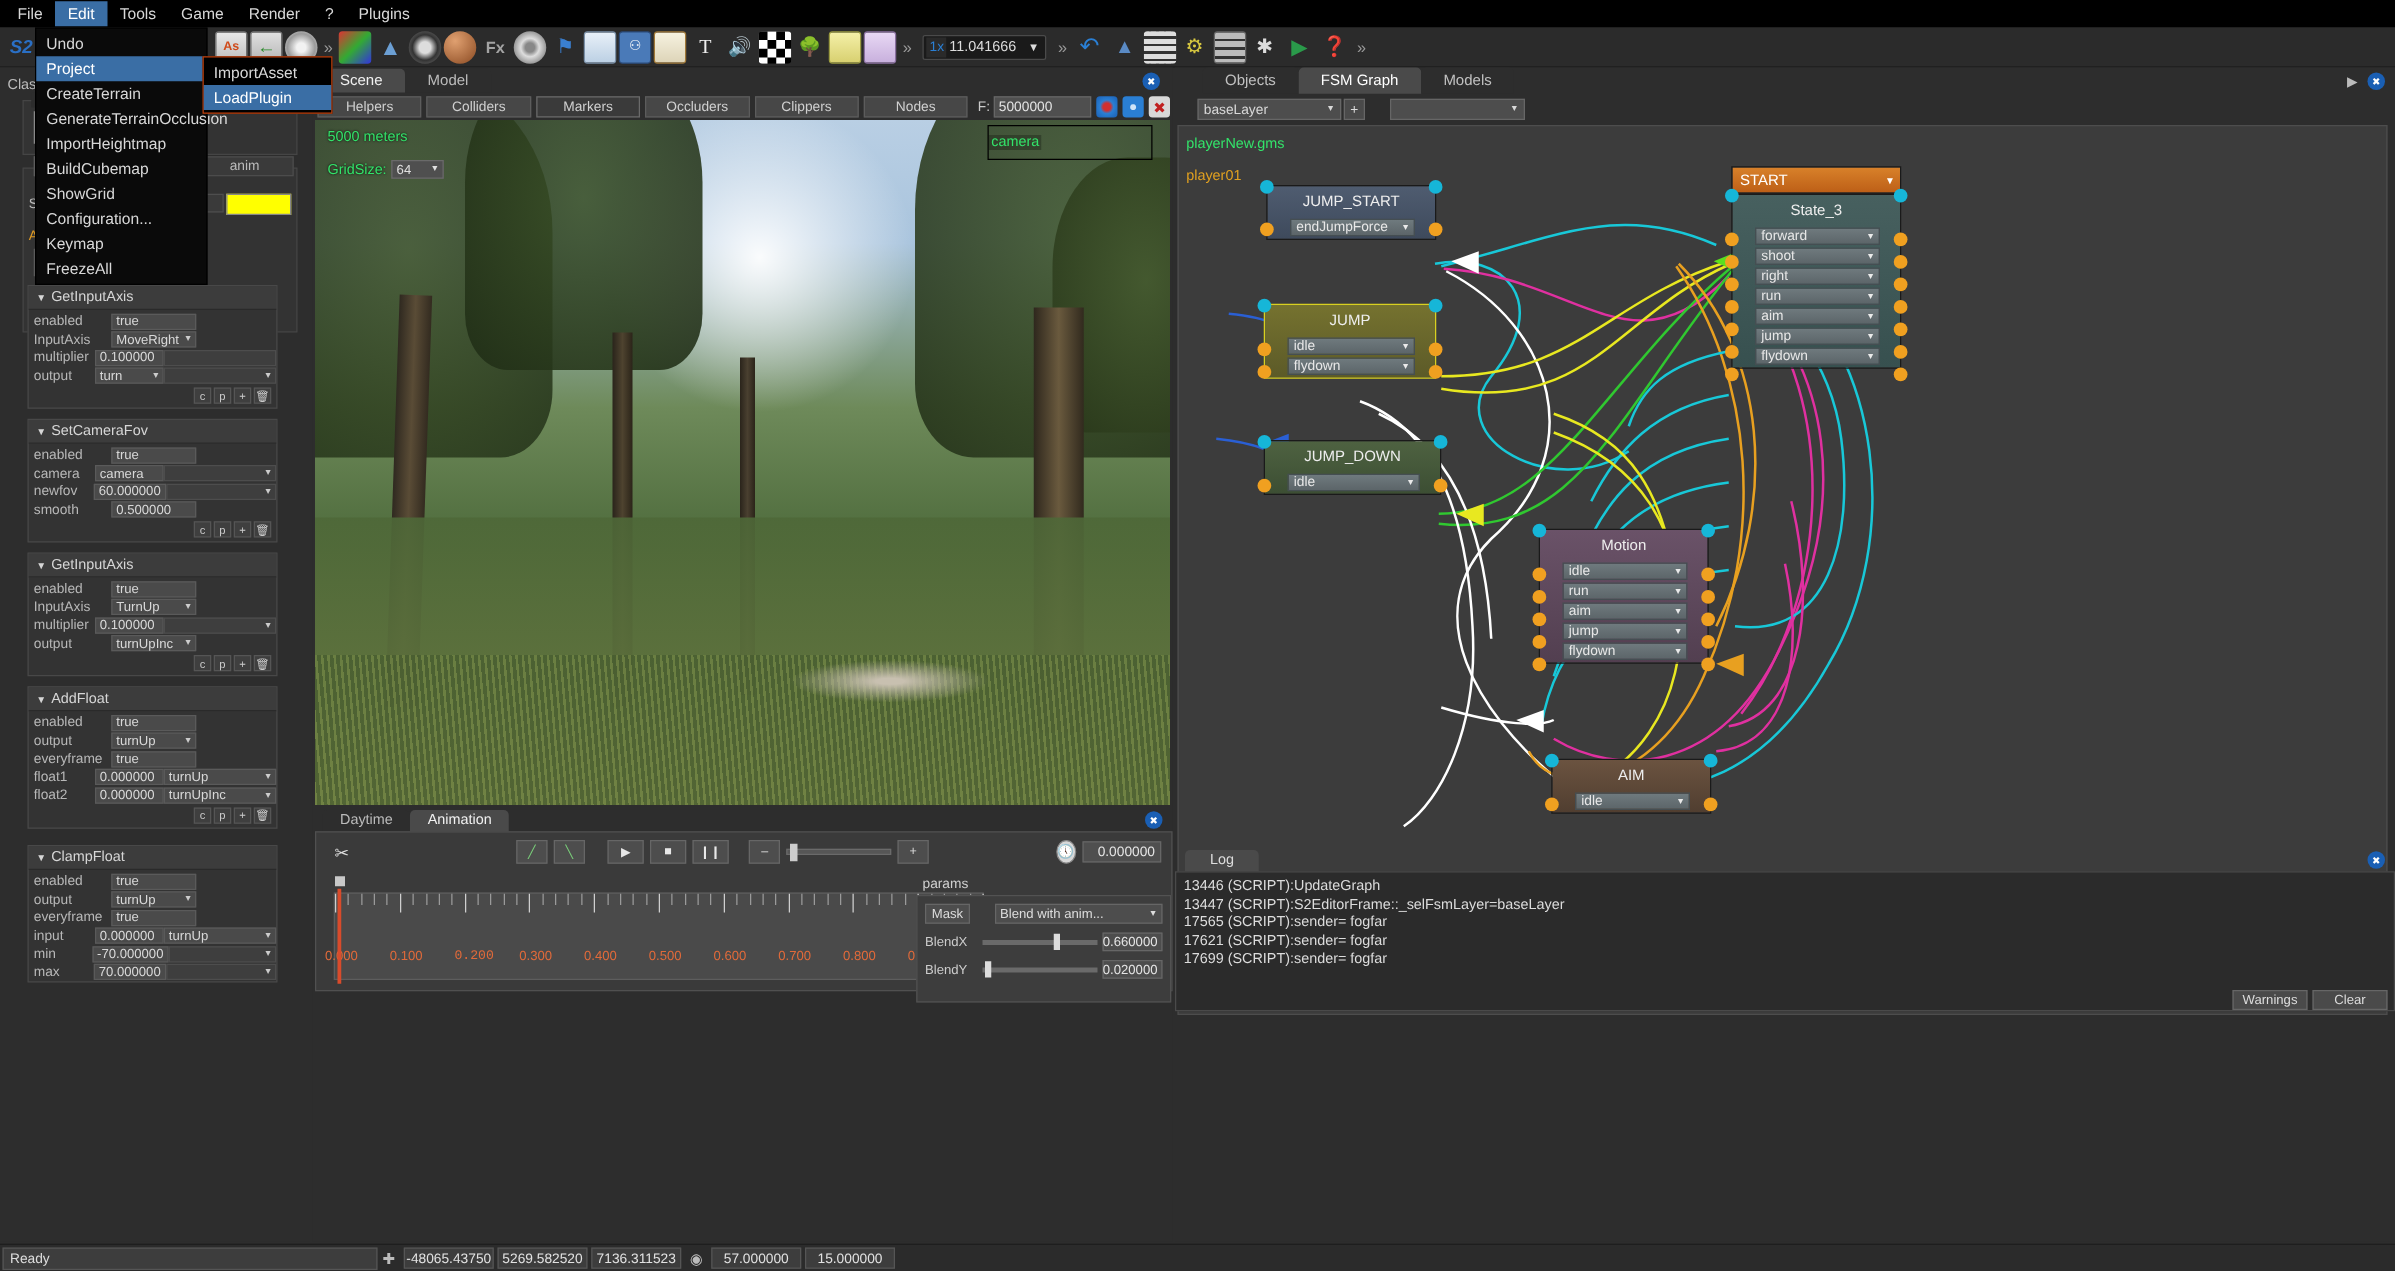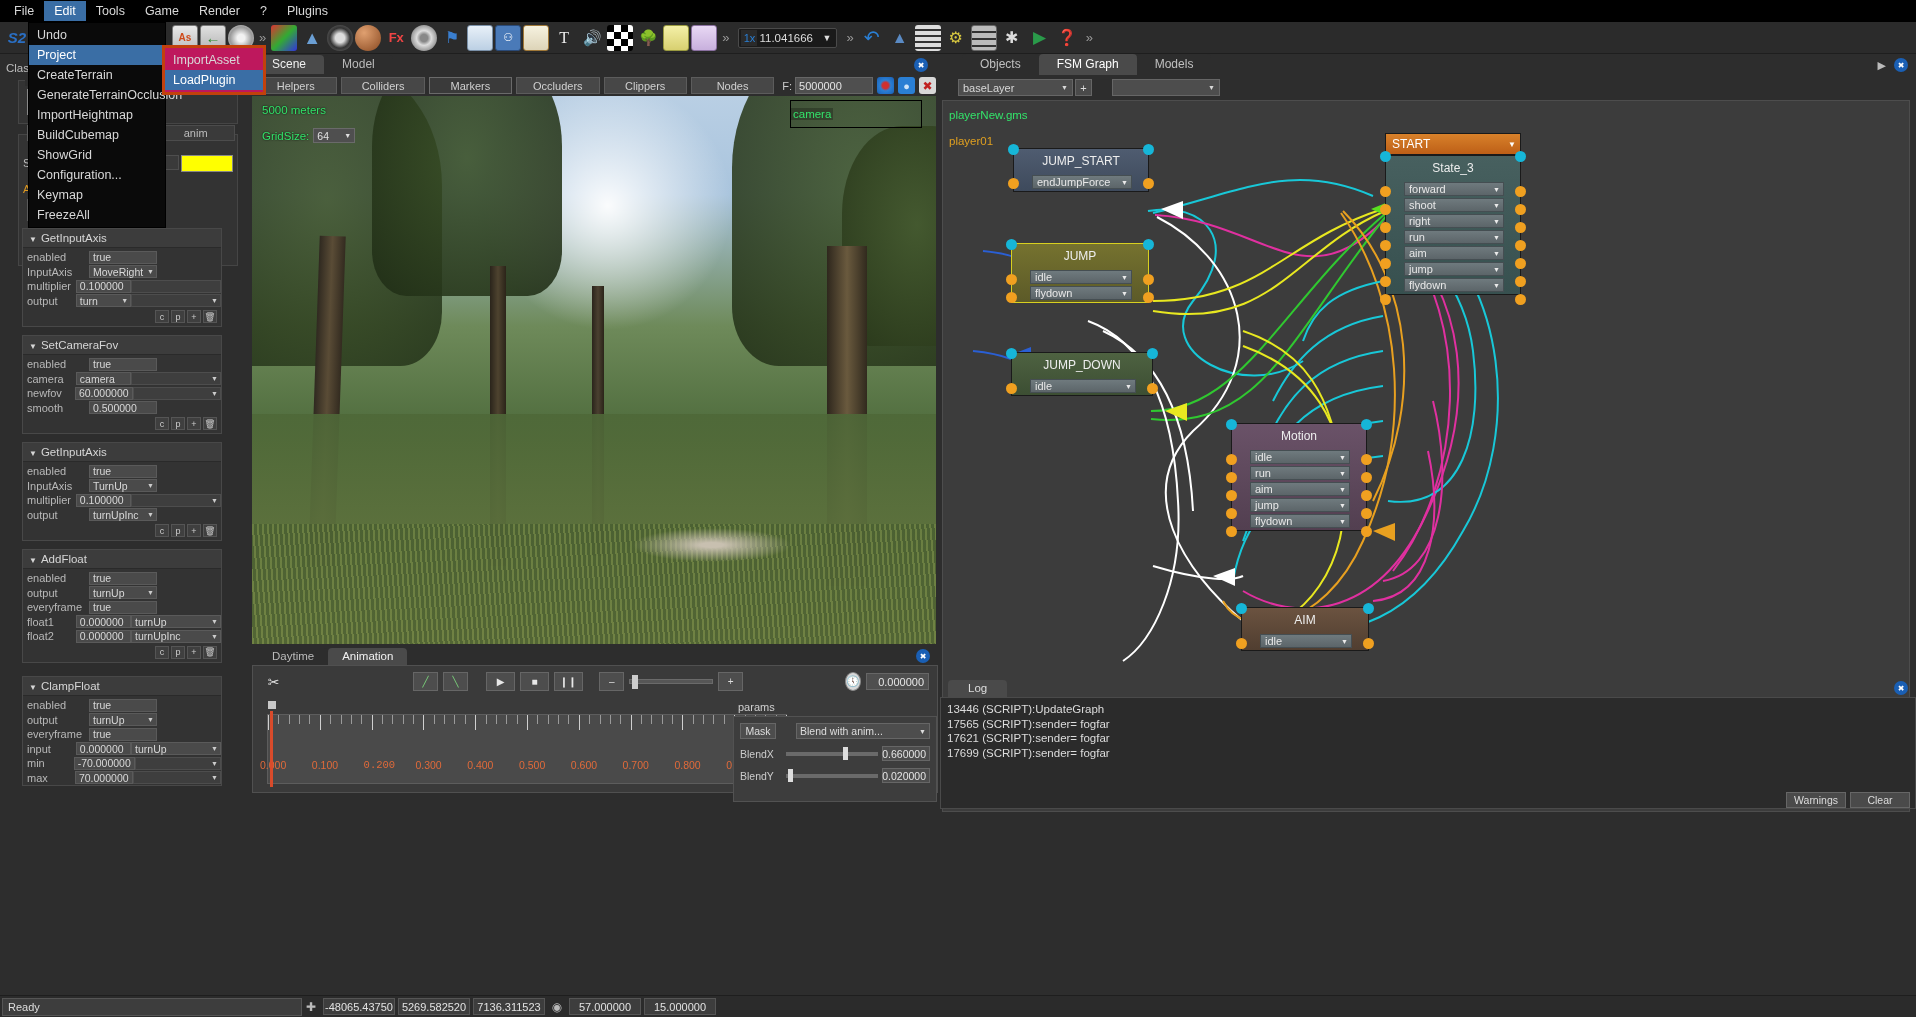--- a/index.html
+++ b/index.html
@@ -25,21 +25,21 @@
 
   
   .dropdown {
     position:absolute; left:28px; top:22px; width:138px;
     background:#0a0a0a; border:1px solid #000; z-index:60; padding:2px 0;
   }
   .dropdown .item { padding:3px 8px; font-size:12.5px; color:#d8d8d8; white-space:nowrap;}
   .dropdown .item.sel { background:#3a6ea5; color:#fff; }
   .submenu {
     position:absolute; left:162px; top:45px; width:104px;
-    background:#be185d; border:3px solid #c2410c; z-index:61; padding:2px 0;
+    background:#000000; border:1px solid #c2410c; z-index:61; padding:2px 0;
   }
   .submenu .item { padding:3px 8px; font-size:12.5px; color:#d8d8d8; white-space:nowrap;}
   .submenu .item.sel { background:#3a6ea5; color:#fff; }
 
   
   .toolbar {
     position:absolute; left:0; top:22px; width:1916px; height:32px;
     background:#2b2b2b; border-bottom:1px solid #1e1e1e;
     display:flex; align-items:center; gap:2px; padding-left:4px;
   }
@@ -211,21 +211,21 @@
     <div class="tb-ico" style="color:#2a6fc4;font-weight:bold;font-style:italic;">S2</div>
     <div style="width:138px"></div>
     <div class="tb-ico" style="background:linear-gradient(#e8e8e8,#bdbdbd);border:1px solid #777;color:#d04a1a;font-size:10px;font-weight:bold;">As</div>
     <div class="tb-ico" style="background:linear-gradient(#e0e0e0,#b5b5b5);border:1px solid #777;color:#2a8a2a;">←</div>
     <div class="tb-ico" style="background:radial-gradient(circle,#f2f2f2 20%,#9a9a9a 60%,#d8d8d8 100%);border-radius:50%;"></div>
     <div class="tb-sep">»</div>
     <div class="tb-ico" style="background:linear-gradient(135deg,#d33,#3a3,#33d);"></div>
     <div class="tb-ico" style="color:#6b9fd4;font-size:18px;">▲</div>
     <div class="tb-ico" style="background:radial-gradient(circle,#ddd 25%,#333 55%,#777 100%);border-radius:50%;"></div>
     <div class="tb-ico" style="background:radial-gradient(circle at 35% 30%,#e0a070,#8a4a22);border-radius:50%;"></div>
-    <div class="tb-ico" style="color:#ef4444;font-weight:bold;font-size:13px;">Fx</div>
+    <div class="tb-ico" style="color:#a3a3a3;font-weight:bold;font-size:13px;">Fx</div>
     <div class="tb-ico" style="background:radial-gradient(circle,#888 20%,#ddd 40%,#555 100%);border-radius:50%;"></div>
     <div class="tb-ico" style="color:#3a7fd0;font-size:16px;">⚑</div>
     <div class="tb-ico" style="background:linear-gradient(#e8f0f8,#bcd0e4);border:1px solid #7a90a8;"></div>
     <div class="tb-ico" style="background:#4a7ab8;border:1px solid #2a4a78;color:#fff;font-size:11px;">⚇</div>
     <div class="tb-ico" style="background:linear-gradient(#f6f2e0,#ddd4b8);border:1px solid #a07838;"></div>
     <div class="tb-ico" style="color:#eee;font-family:'Liberation Serif',serif;font-size:16px;">T</div>
     <div class="tb-ico" style="color:#ccc;font-size:15px;">🔊</div>
     <div class="tb-ico" style="background:repeating-conic-gradient(#fff 0 25%,#000 0 50%) 0 0/14px 14px;"></div>
     <div class="tb-ico" style="color:#3a8a3a;font-size:15px;">🌳</div>
     <div class="tb-ico" style="background:linear-gradient(#f4f0a8,#d8d070);border:1px solid #9a9a40;"></div>
@@ -847,20 +847,21 @@
     </div>
   </div>
 
   <div class="logwrap">
     <div class="logtabs">
       <div class="ltab">Log</div>
       <div style="margin-left:auto;margin-right:8px;margin-bottom:2px;" class="xbadge">✖</div>
     </div>
     <div class="logbody">
       <div class="logline">13446 (SCRIPT):UpdateGraph</div>
+      <div class="logline">13447 (SCRIPT):S2EditorFrame::_selFsmLayer=baseLayer</div>
       <div class="logline">17565 (SCRIPT):sender= fogfar</div>
       <div class="logline">17621 (SCRIPT):sender= fogfar</div>
       <div class="logline">17699 (SCRIPT):sender= fogfar</div>
       <div class="logbtns">
         <div class="logbtn">Warnings</div>
         <div class="logbtn">Clear</div>
       </div>
     </div>
   </div>
 

